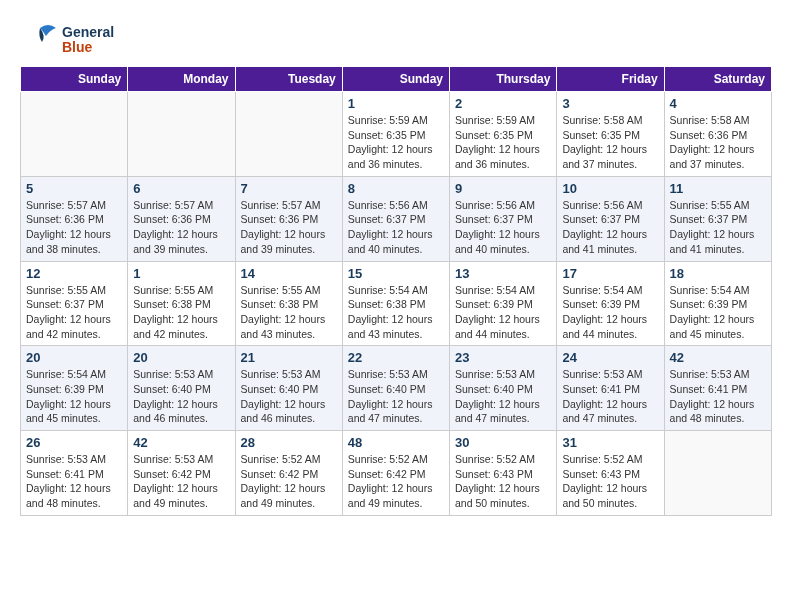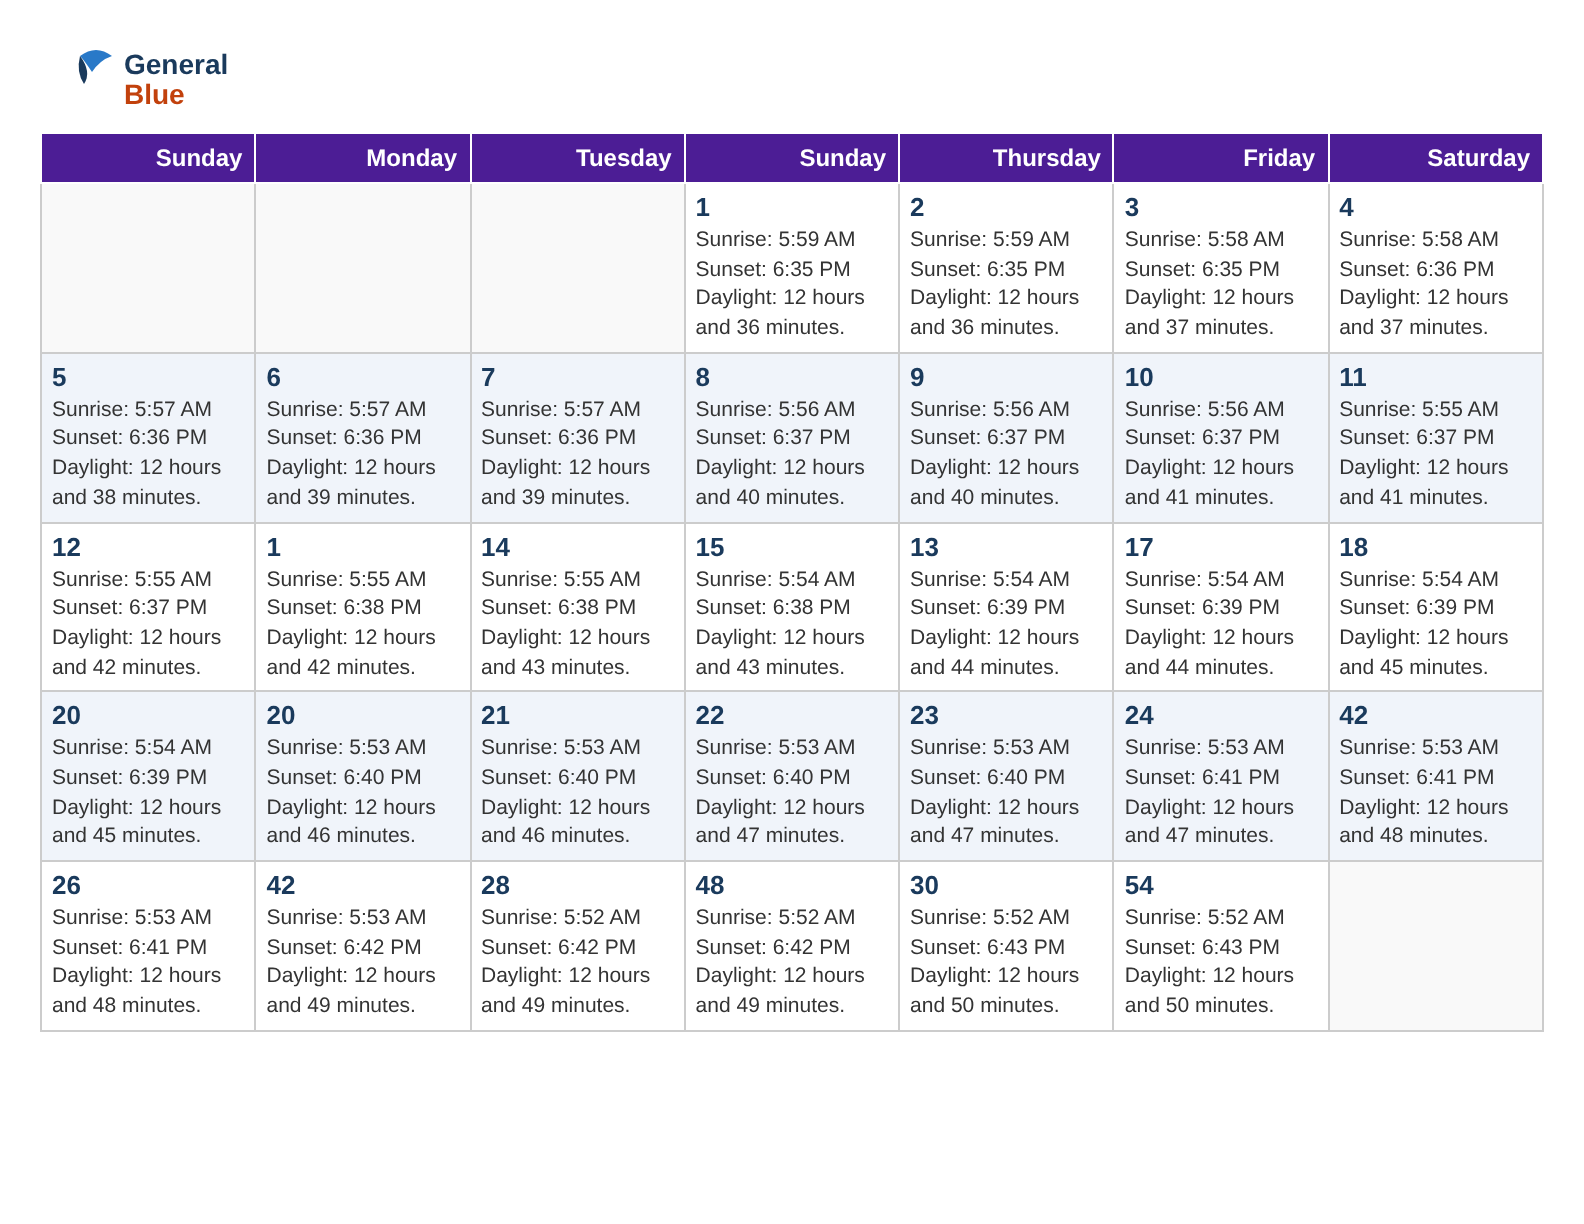--- a/index.html
+++ b/index.html
@@ -320,21 +320,21 @@
 and 49 minutes.</div>
         </td>
         <td>
           <div class="day-num">30</div>
           <div class="day-info" style="white-space: pre-line;">Sunrise: 5:52 AM
 Sunset: 6:43 PM
 Daylight: 12 hours
 and 50 minutes.</div>
         </td>
         <td>
-          <div class="day-num">54</div>
+          <div class="day-num">31</div>
           <div class="day-info" style="white-space: pre-line;">Sunrise: 5:52 AM
 Sunset: 6:43 PM
 Daylight: 12 hours
 and 50 minutes.</div>
         </td>
         <td class="empty"></td>
       </tr>
     </tbody>
 </table>
 

